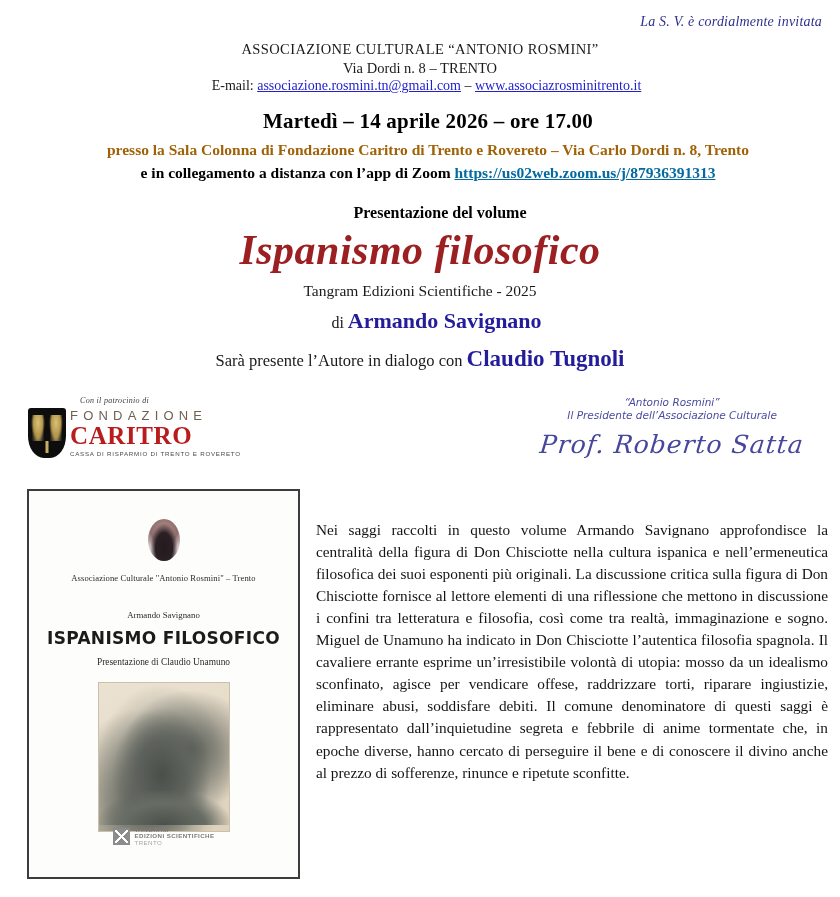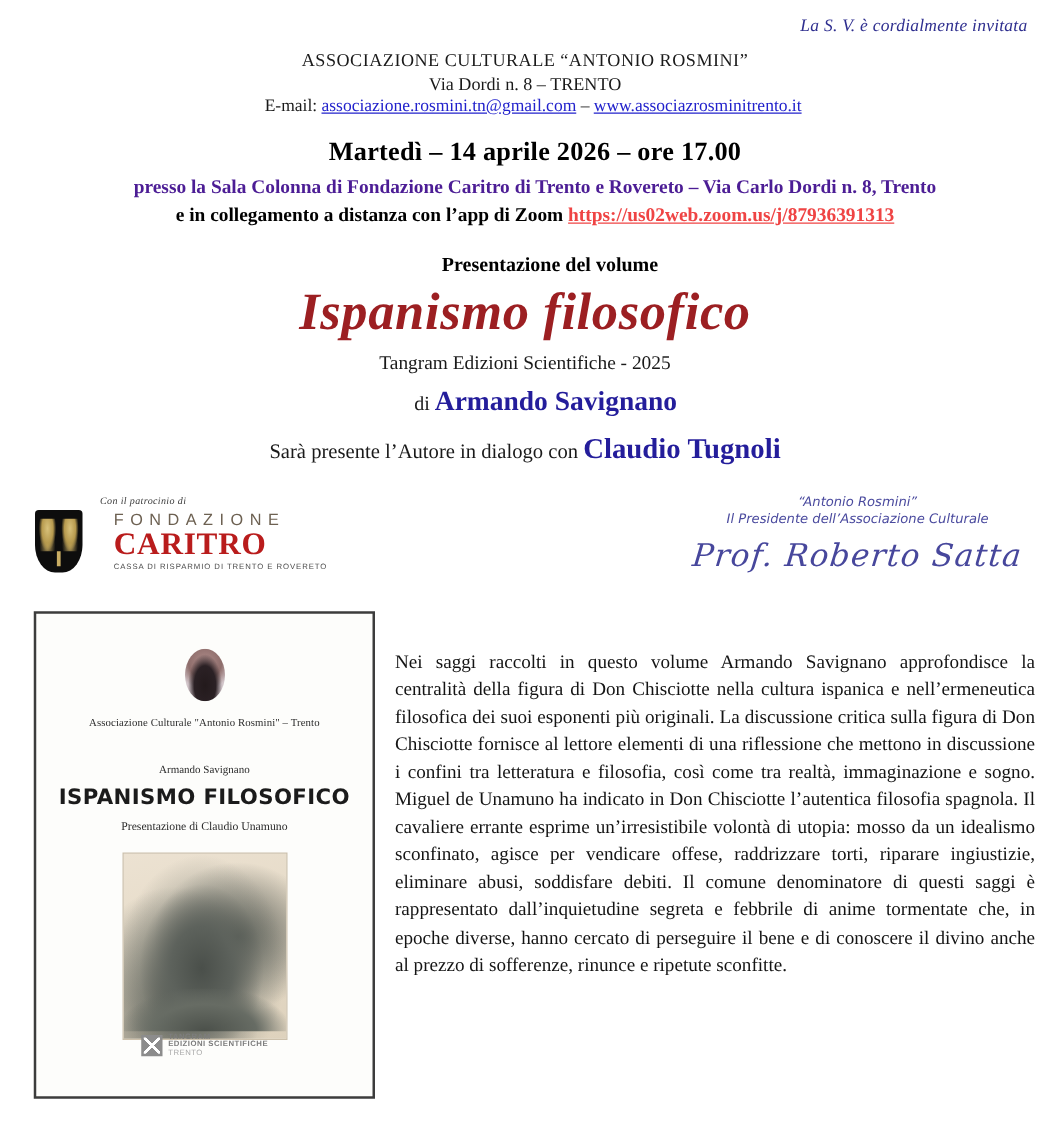--- a/index.html
+++ b/index.html
@@ -68,30 +68,30 @@
   .event-date {
     font-size: 21px;
     font-weight: bold;
     letter-spacing: .2px;
     color: #000;
   }
   .event-venue {
     font-size: 15.5px;
     font-weight: bold;
     margin-top: 7px;
-    color: #4c1d95;
+    color: #a16207;
   }
   .event-online {
     font-size: 15.5px;
     font-weight: bold;
     margin-top: 5px;
     color: #000;
   }
   .zoom-link {
-    color: #ef4444;
+    color: #0369a1;
     text-decoration: underline;
     font-weight: bold;
   }
 
   
   .pres-label {
     text-align: center;
     font-size: 16px;
     font-weight: bold;
     margin-top: 22px;
@@ -137,36 +137,36 @@
     font-weight: bold;
     color: #241d9b;
   }
 
   
   .mid-row {
     display: flex;
     justify-content: space-between;
     align-items: flex-start;
     margin-top: 24px;
-    padding: 0 14px 0 28px;
+    padding: 0 28px 0 28px;
   }
 
   .patronage { text-align: left; }
   .patronage-label {
     font-size: 8px;
     font-style: italic;
     color: #3a3a3a;
     margin-left: 52px;
     margin-bottom: 3px;
     letter-spacing: .3px;
   }
   .caritro-logo {
     display: flex;
     align-items: center;
-    gap: 25px;
+    gap: 4px;
   }
   .shield {
     width: 38px;
     height: 50px;
     position: relative;
     background: #0d0d0d;
     border-radius: 3px 3px 16px 16px / 3px 3px 22px 22px;
     overflow: hidden;
     flex: 0 0 auto;
   }

